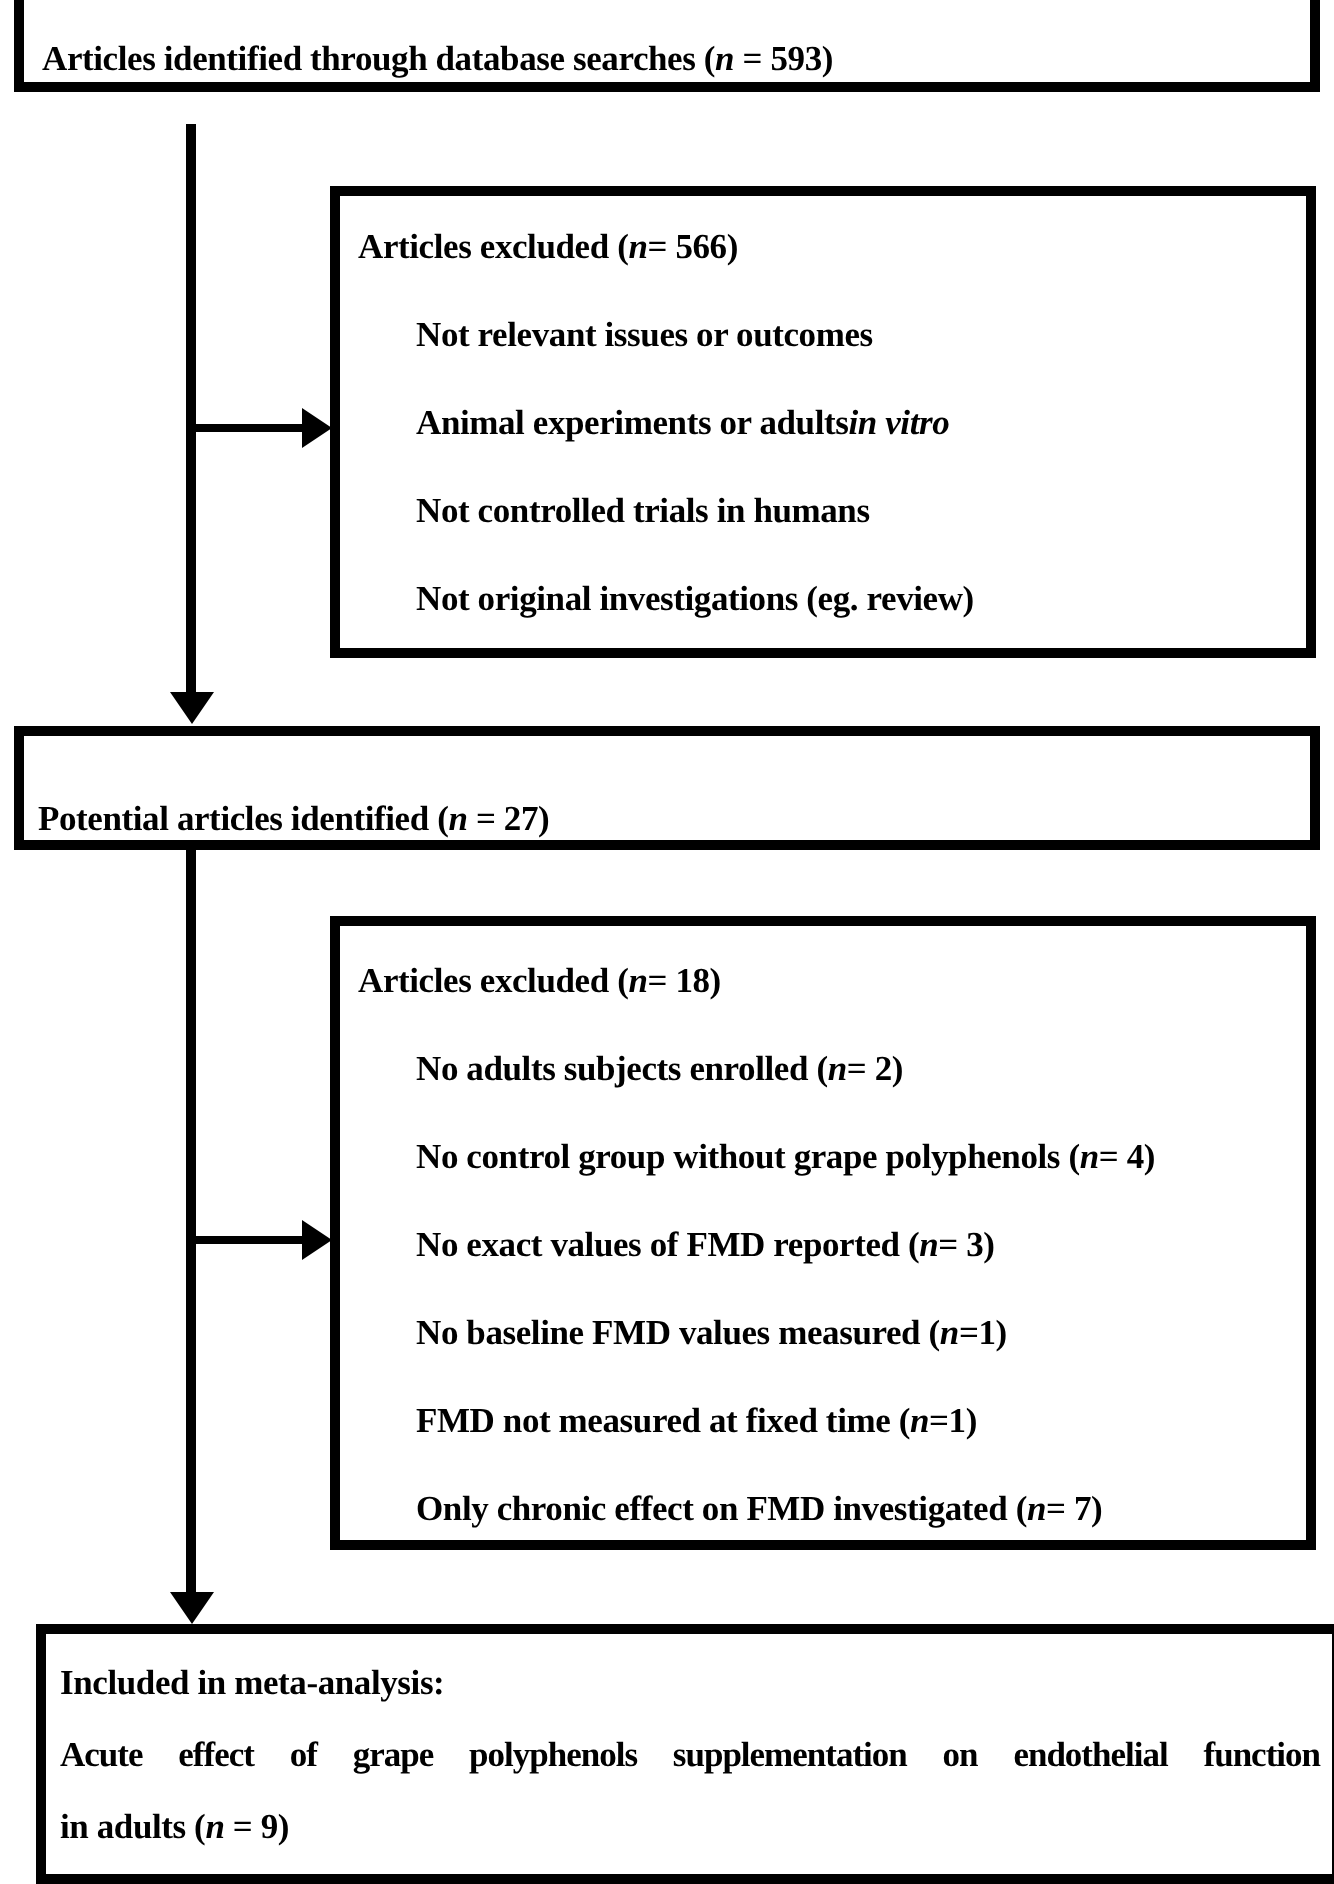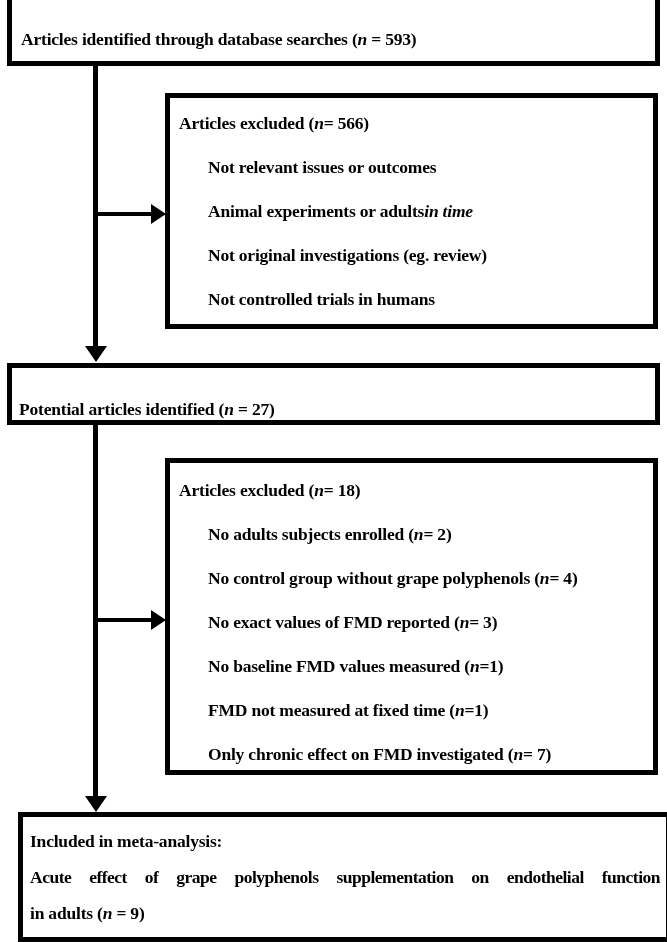--- a/index.html
+++ b/index.html
@@ -10,21 +10,21 @@
     font-family:"Liberation Serif", serif; font-weight:bold;
   }
   .box {
     position:absolute; box-sizing:border-box;
     border:5px solid var(--ink); background:var(--paper);
   }
   .txt { font-size:17.5px; letter-spacing:-0.2px; white-space:nowrap; }
   .it  { font-style:italic; }
 
   
-  .box-top   { left:7px;  top:0;     width:653px; height:66px; border-top:none;
+  .box-top   { left:7px;  top:0;     width:653px; height:46px; border-top:none;
                display:flex; align-items:center; padding:17px 6px 0 9px; }
   .box-mid   { left:7px;  top:363px; width:653px; height:62px;
                display:flex; align-items:flex-end; padding:2px 6px 0 7px; }
   .box-exc1  { left:165px; top:93px;  width:493px; height:236px; padding:3px 4px 0 9px; }
   .box-exc2  { left:165px; top:458px; width:493px; height:317px; padding:5px 4px 0 9px; }
   .box-bot   { left:7px;  top:812px; width:653px; height:130px; padding:6px 6px 0 7px;margin-left:11px; }
 
   .row   { height:44px; display:flex; align-items:center;text-align:center; }
   .row.indent { padding-left:29px; }
 
@@ -70,27 +70,27 @@
     <div class="row txt">
         <span>Articles excluded (</span>
         <span class="it">n</span>
         <span> = 566)</span>
       </div>
     <div class="row indent txt">
         <span>Not relevant issues or outcomes</span>
       </div>
     <div class="row indent txt">
         <span>Animal experiments or adults </span>
-        <span class="it">in time</span>
+        <span class="it">in vitro</span>
+      </div>
+    <div class="row indent txt">
+        <span>Not controlled trials in humans</span>
       </div>
     <div class="row indent txt">
         <span>Not original investigations (eg. review)</span>
-      </div>
-    <div class="row indent txt">
-        <span>Not controlled trials in humans</span>
       </div>
   </div>
 
   <div class="box box-mid">
     <div class="txt"><span>Potential articles identified (</span><span class="it">n</span><span> = 27)</span></div>
   </div>
 
   <div class="vline v2"></div>
   <div class="head head-down hd2"></div>
 

